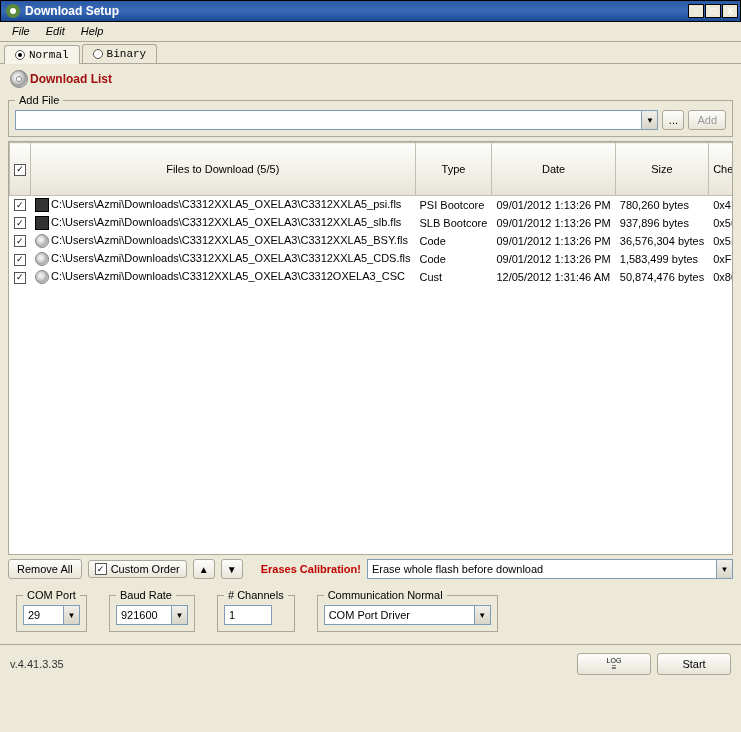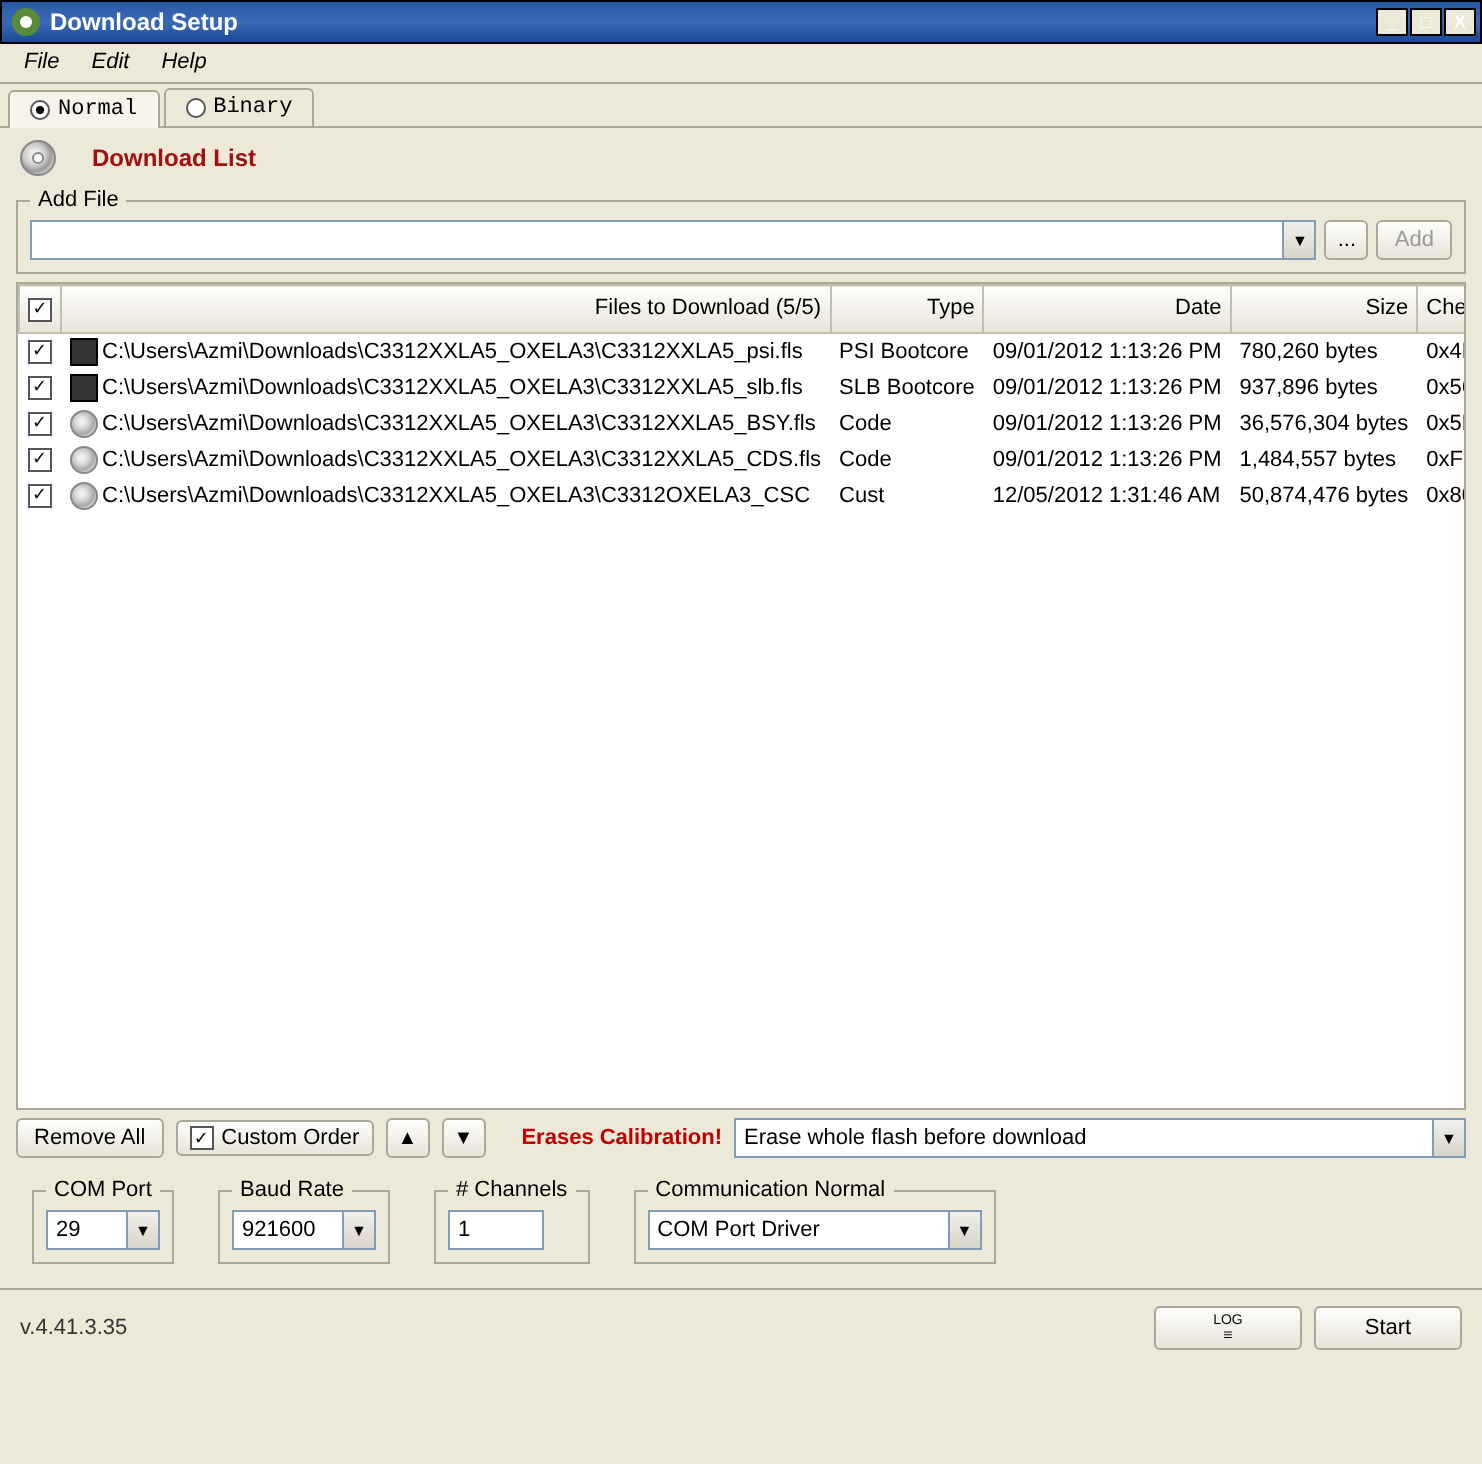--- a/index.html
+++ b/index.html
@@ -13,39 +13,39 @@
 
 .menubar { display: flex; height: 20px; background: #ece9d8; border-bottom: 1px solid #aca899; padding-left: 4px; font-style: italic; }
 .menu-item { padding: 3px 8px; cursor: pointer; }
 
 .tabs { display: flex; height: 22px; padding: 2px 4px 0; background: #ece9d8; border-bottom: 1px solid #aca899; }
 .tab { padding: 3px 10px; border: 1px solid #aca899; border-bottom: none; background: #ece9d8; border-radius: 3px 3px 0 0; margin-right: 2px; display: flex; align-items: center; gap: 4px; cursor: pointer; font-family: Liberation Mono, monospace; }
 .tab.active { background: #f5f3ea; position: relative; top: 1px; }
 .radio { width: 10px; height: 10px; border: 1px solid #555; border-radius: 50%; display: inline-flex; align-items: center; justify-content: center; background: #fff; }
 .radio.sel::after { content: ''; width: 4px; height: 4px; border-radius: 50%; background: #000; }
 
-.section-hdr { display: flex; align-items: center; padding: 6px 10px 4px; gap: 18px; }
+.section-hdr { display: flex; align-items: center; padding: 6px 10px 4px; gap: 2px; }
 .section-hdr h3 { color: #a01010; font-size: 12px; font-weight: bold; }
 .cd-icon { width: 18px; height: 18px; border-radius: 50%; background: radial-gradient(circle at 40% 40%, #eee 15%, #ccc 40%, #999 60%, #ddd 80%); border: 1px solid #888; position: relative; }
 .cd-icon::after { content: ''; position: absolute; width: 4px; height: 4px; border-radius: 50%; background: #fff; border: 1px solid #888; top: 50%; left: 50%; transform: translate(-50%, -50%); }
 
 fieldset { border: 1px solid #aca899; margin: 2px 8px; padding: 4px 6px 6px; }
 legend { padding: 0 4px; font-size: 11px; }
 
 .addfile-row { display: flex; gap: 4px; align-items: center; }
 .combo { display: flex; flex: 1; }
 .combo input { flex: 1; height: 20px; border: 1px solid #7f9db9; border-right: none; padding: 0 4px; font-size: 11px; background: #fff; }
 .combo .dropbtn { width: 17px; height: 20px; border: 1px solid #7f9db9; background: linear-gradient(to bottom, #f0f0ea, #d8d4c8); cursor: pointer; display: flex; align-items: center; justify-content: center; font-size: 8px; }
 .btn { height: 20px; padding: 0 8px; border: 1px solid #aca899; background: linear-gradient(to bottom, #fdfdfb, #e8e4d8); cursor: pointer; font-size: 11px; border-radius: 3px; }
 .btn.small { width: 22px; padding: 0; }
 .btn:disabled, .btn.disabled { color: #999; }
 
 .grid-wrap { margin: 4px 8px 0; border: 1px solid #aca899; height: 414px; background: #fff; overflow: hidden; }
 .grid { width: 100%; border-collapse: collapse; font-size: 11px; }
-.grid th { background: linear-gradient(to bottom, #fdfdfb, #e8e4d8); border: 1px solid #c0c0b0; padding: 5px 4px; text-align: right; font-weight: normal; position: sticky; top: 0; }
+.grid th { background: linear-gradient(to bottom, #fdfdfb, #e8e4d8); border: 1px solid #c0c0b0; padding: 19px 4px; text-align: center; font-weight: normal; position: sticky; top: 0; }
 .grid td { padding: 2px 4px; border-right: 1px solid transparent; white-space: nowrap; overflow: hidden; }
 .chk { width: 12px; height: 12px; border: 1px solid #555; background: #fff; display: inline-flex; align-items: center; justify-content: center; font-size: 9px; cursor: pointer; }
 .chk.on::after { content: '✓'; color: #000; line-height: 1; }
 .file-icon { width: 14px; height: 14px; display: inline-block; vertical-align: middle; margin-right: 2px; }
 .fi-bin { background: #333; border: 1px solid #000; }
 .fi-cd { border-radius: 50%; background: radial-gradient(circle at 40% 40%, #eee 15%, #ccc 40%, #aaa 60%, #ddd 80%); border: 1px solid #888; }
 .th-chk { width: 18px; text-align: center; }
 
 .col-file { width: 380px; }
 .col-type { width: 70px; }
@@ -161,21 +161,21 @@
           <td class="col-type">Code</td>
           <td class="col-date">09/01/2012 1:13:26 PM</td>
           <td class="col-size">36,576,304 bytes</td>
           <td class="col-chksum">0x5E06</td>
         </tr>
         <tr>
           <td class="th-chk"><span class="chk on"></span></td>
           <td class="col-file"><span class="file-icon fi-cd"></span><span>C:\Users\Azmi\Downloads\C3312XXLA5_OXELA3\C3312XXLA5_CDS.fls</span></td>
           <td class="col-type">Code</td>
           <td class="col-date">09/01/2012 1:13:26 PM</td>
-          <td class="col-size">1,484,557 bytes</td>
+          <td class="col-size">1,583,499 bytes</td>
           <td class="col-chksum">0xFB9C</td>
         </tr>
         <tr>
           <td class="th-chk"><span class="chk on"></span></td>
           <td class="col-file"><span class="file-icon fi-cd"></span><span>C:\Users\Azmi\Downloads\C3312XXLA5_OXELA3\C3312OXELA3_CSC</span></td>
           <td class="col-type">Cust</td>
           <td class="col-date">12/05/2012 1:31:46 AM</td>
           <td class="col-size">50,874,476 bytes</td>
           <td class="col-chksum">0x8066</td>
         </tr>

